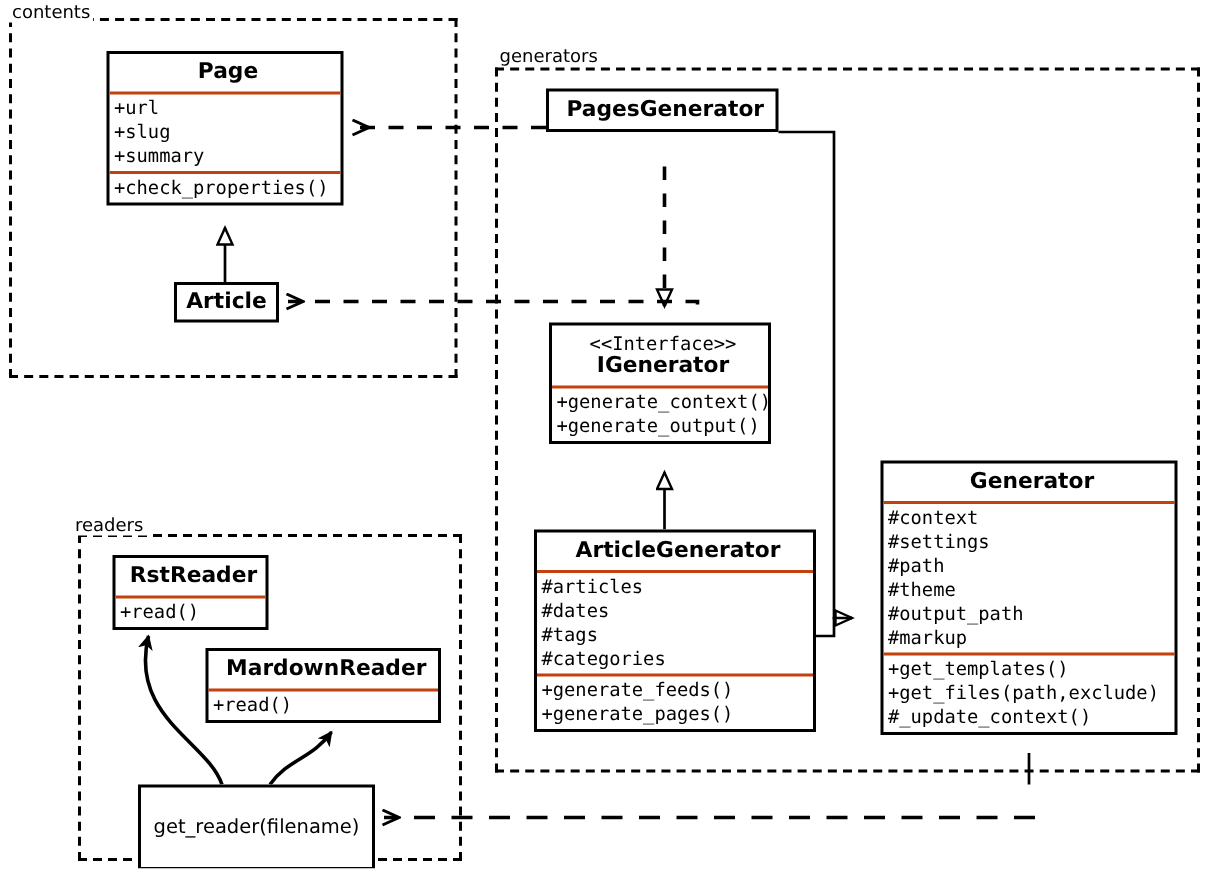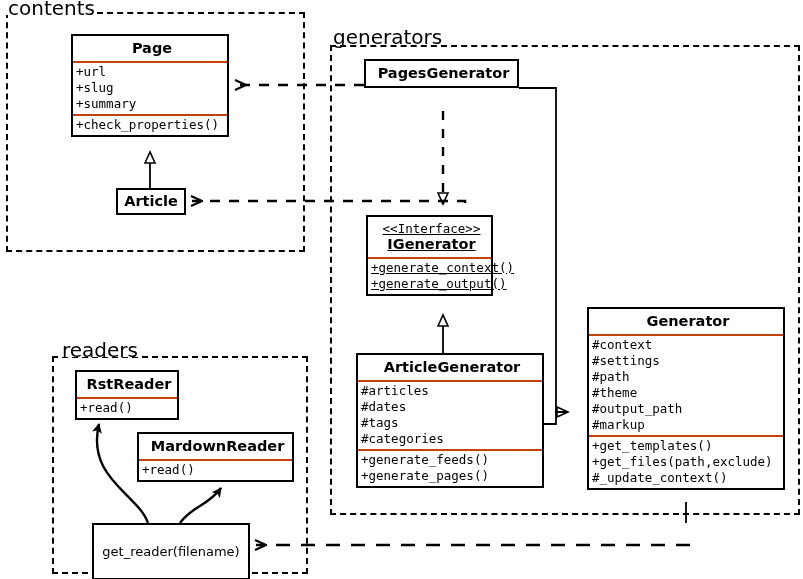--- a/index.html
+++ b/index.html
@@ -28,21 +28,21 @@
   
   .pkg {
     position: absolute;
     border: 2px dashed #000;
     box-sizing: border-box;
     background: transparent;
   }
   .pkg-label {
     position: absolute;
     font-family: "DejaVu Sans", sans-serif;
-    font-size: 20px;
+    font-size: 12px;
     color: #000;
     background: #ffffff;
     padding: 0 2px;
     white-space: nowrap;
     line-height: 14px;
   }
   
   .cls {
     position: absolute;
     box-sizing: border-box;
@@ -98,21 +98,21 @@
 
 <div id="canvas">
 
   <div class="pkg" style="left:6px; top:12px; width:299px; height:240px; border-style:dashed;"></div>
   <div class="pkg-label" style="left:6px; top:1px;">contents</div>
 
   <div class="pkg" style="left:330px; top:45px; width:470px; height:470px; border-style:dashed;"></div>
   <div class="pkg-label" style="left:331px; top:30px;">generators</div>
 
   <div class="pkg" style="left:52px; top:356px; width:256px; height:218px; border-style:dashed;"></div>
-  <div class="pkg-label" style="left:60px; top:343px;">readers</div>
+  <div class="pkg-label" style="left:48px; top:343px;">readers</div>
 
   <svg class="layer" viewBox="0 0 803 579">
     <defs>
       <marker id="hollow-tri" markerWidth="14" markerHeight="14" refX="12" refY="6" orient="auto" markerUnits="userSpaceOnUse">
         <path d="M1,1 L12,6 L1,11 z" fill="#ffffff" stroke="#000" stroke-width="1.6"></path>
       </marker>
       <marker id="open-arrow" markerWidth="14" markerHeight="12" refX="11" refY="6" orient="auto" markerUnits="userSpaceOnUse">
         <path d="M12,1 L1,6 L12,11" fill="none" stroke="#000" stroke-width="2"></path>
       </marker>
       <marker id="solid-arrow" markerWidth="11" markerHeight="10" refX="9" refY="5" orient="auto" markerUnits="userSpaceOnUse">
@@ -178,21 +178,21 @@
   </div>
 
   <div class="cls" style="left:116px; top:188px; width:70px;">
     <div class="cls-name" style="padding:3px 4px;">Article</div>
   </div>
 
   <div class="cls" style="left:364px; top:59px; width:155px;">
     <div class="cls-name">PagesGenerator</div>
   </div>
 
-  <div class="cls" style="left:366px; top:215px; width:127px;text-decoration:underline;">
+  <div class="cls" style="left:366px; top:215px; width:148px;">
     <div class="cls-name">
       <span class="cls-stereo">&lt;&lt;Interface&gt;&gt;</span>
       <span>IGenerator</span>
     </div>
     <div class="cls-comp cls-sep">
       <div>+generate_context()</div>
       <div>+generate_output()</div>
     </div>
   </div>
 

